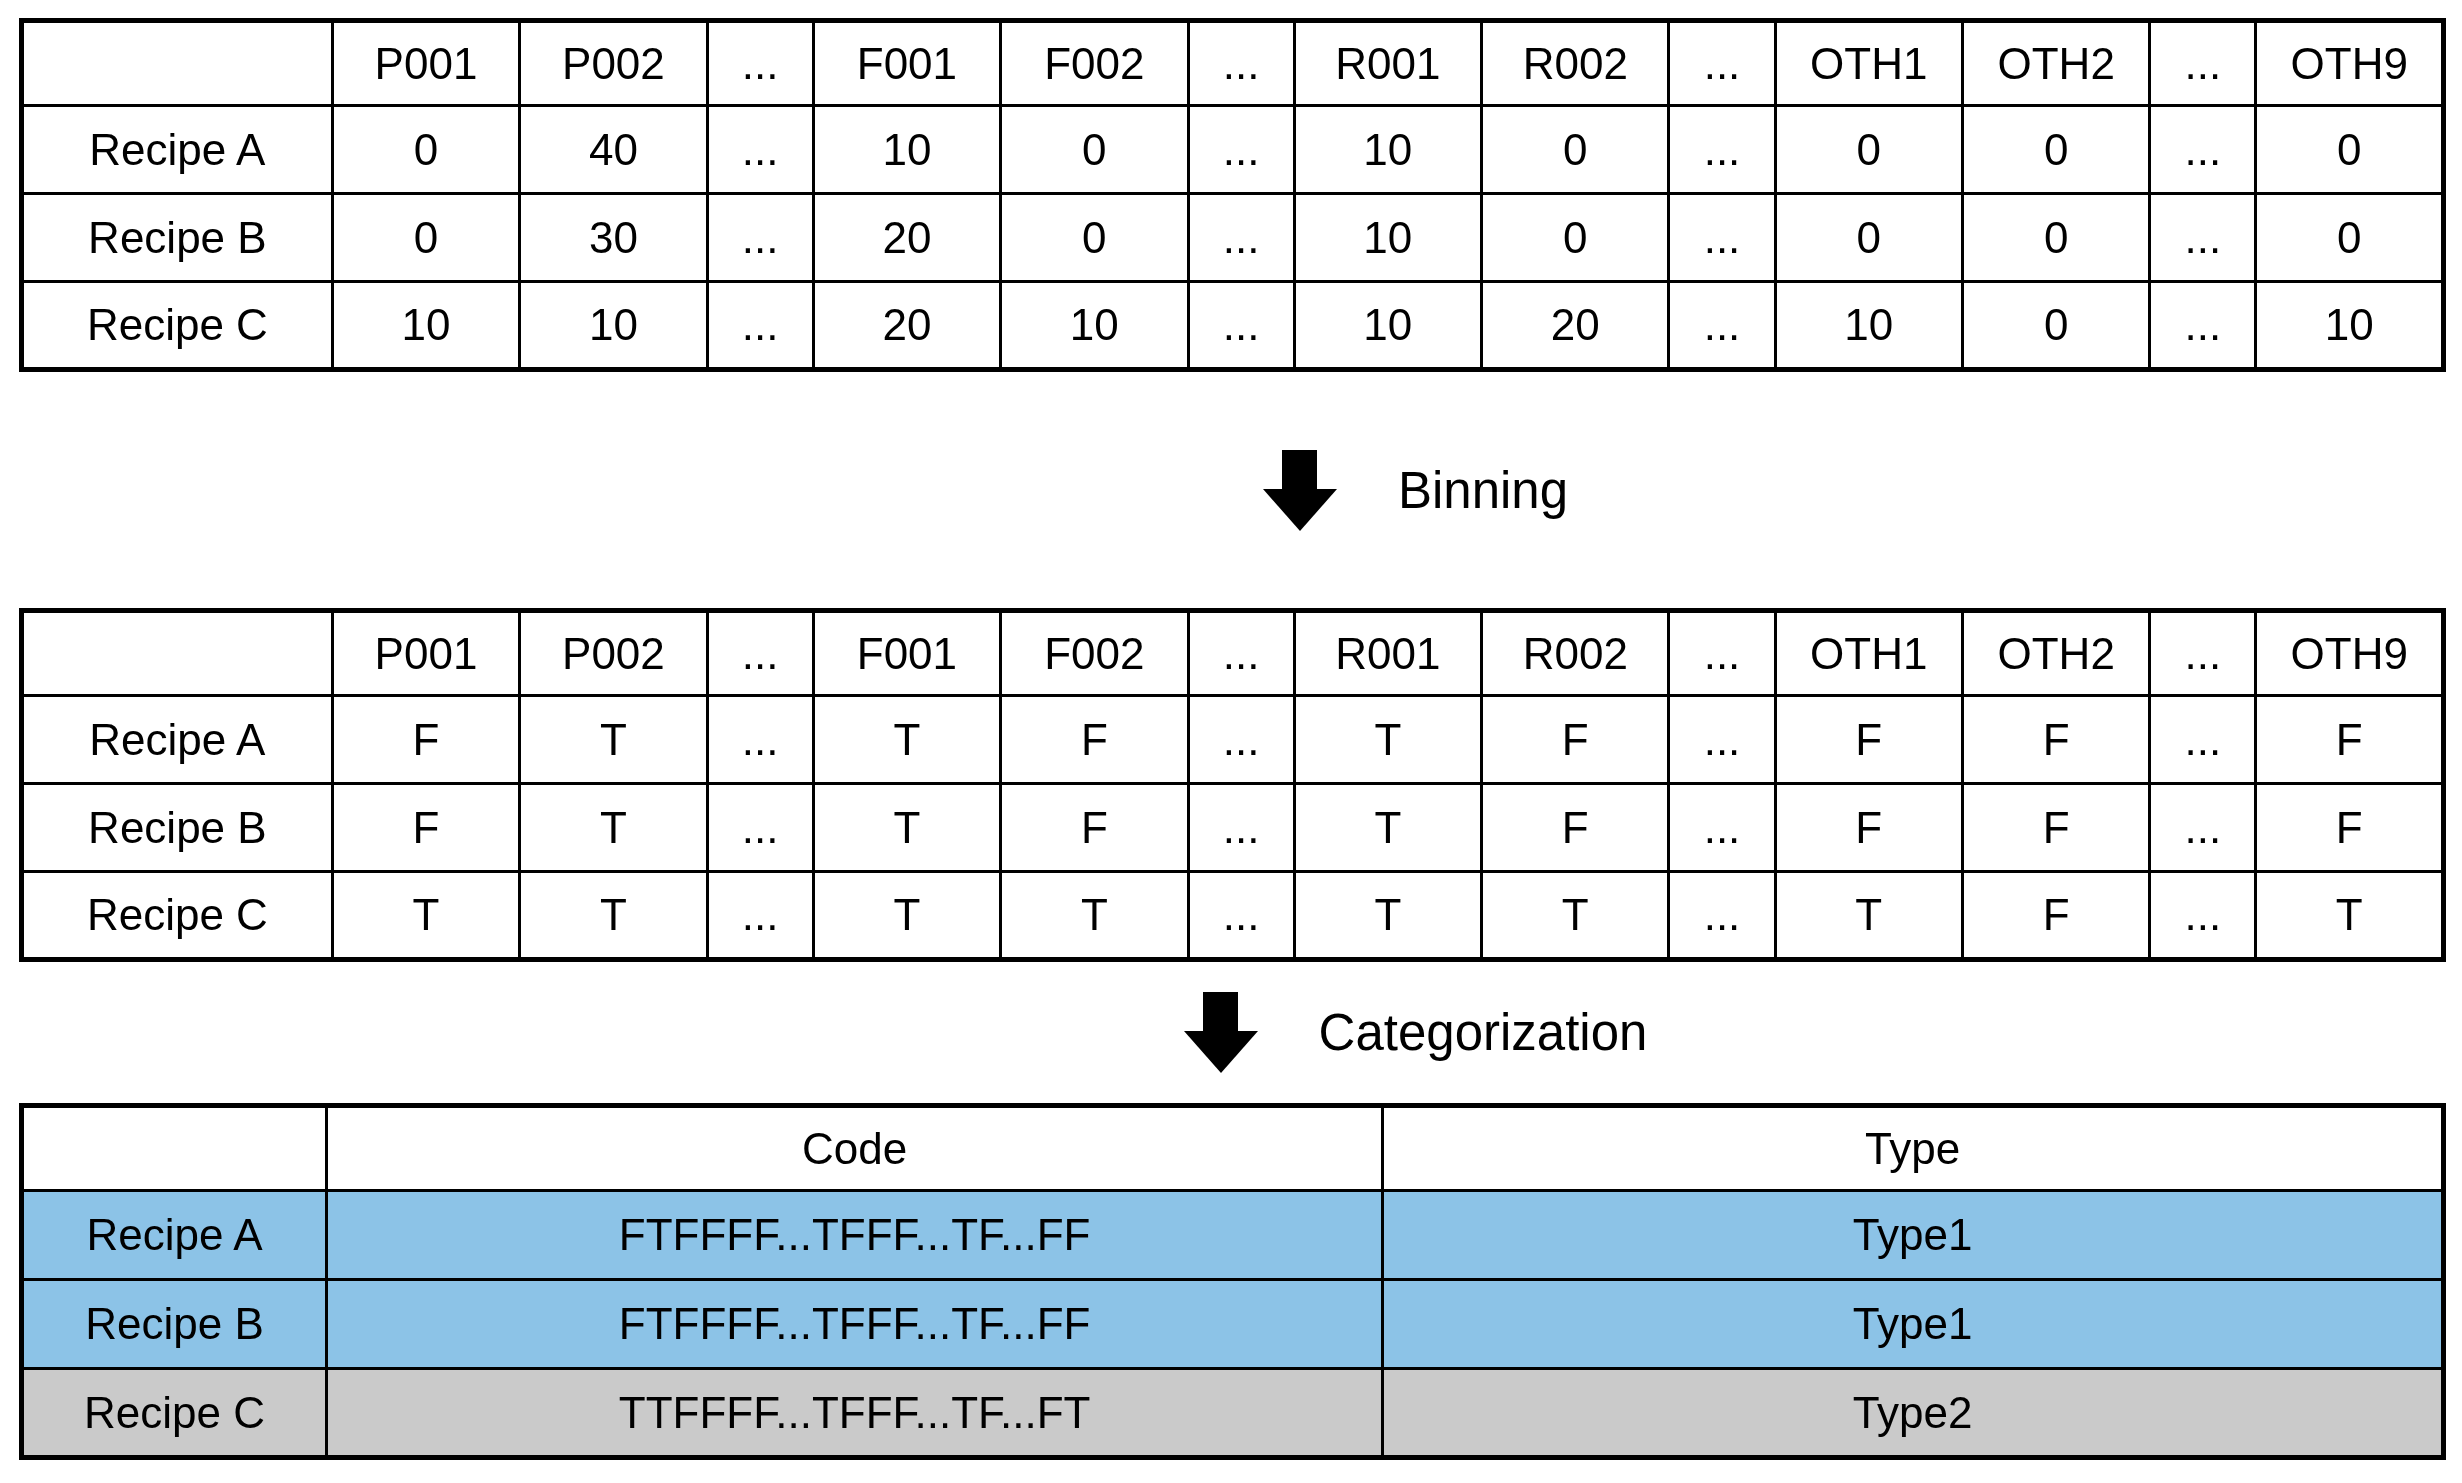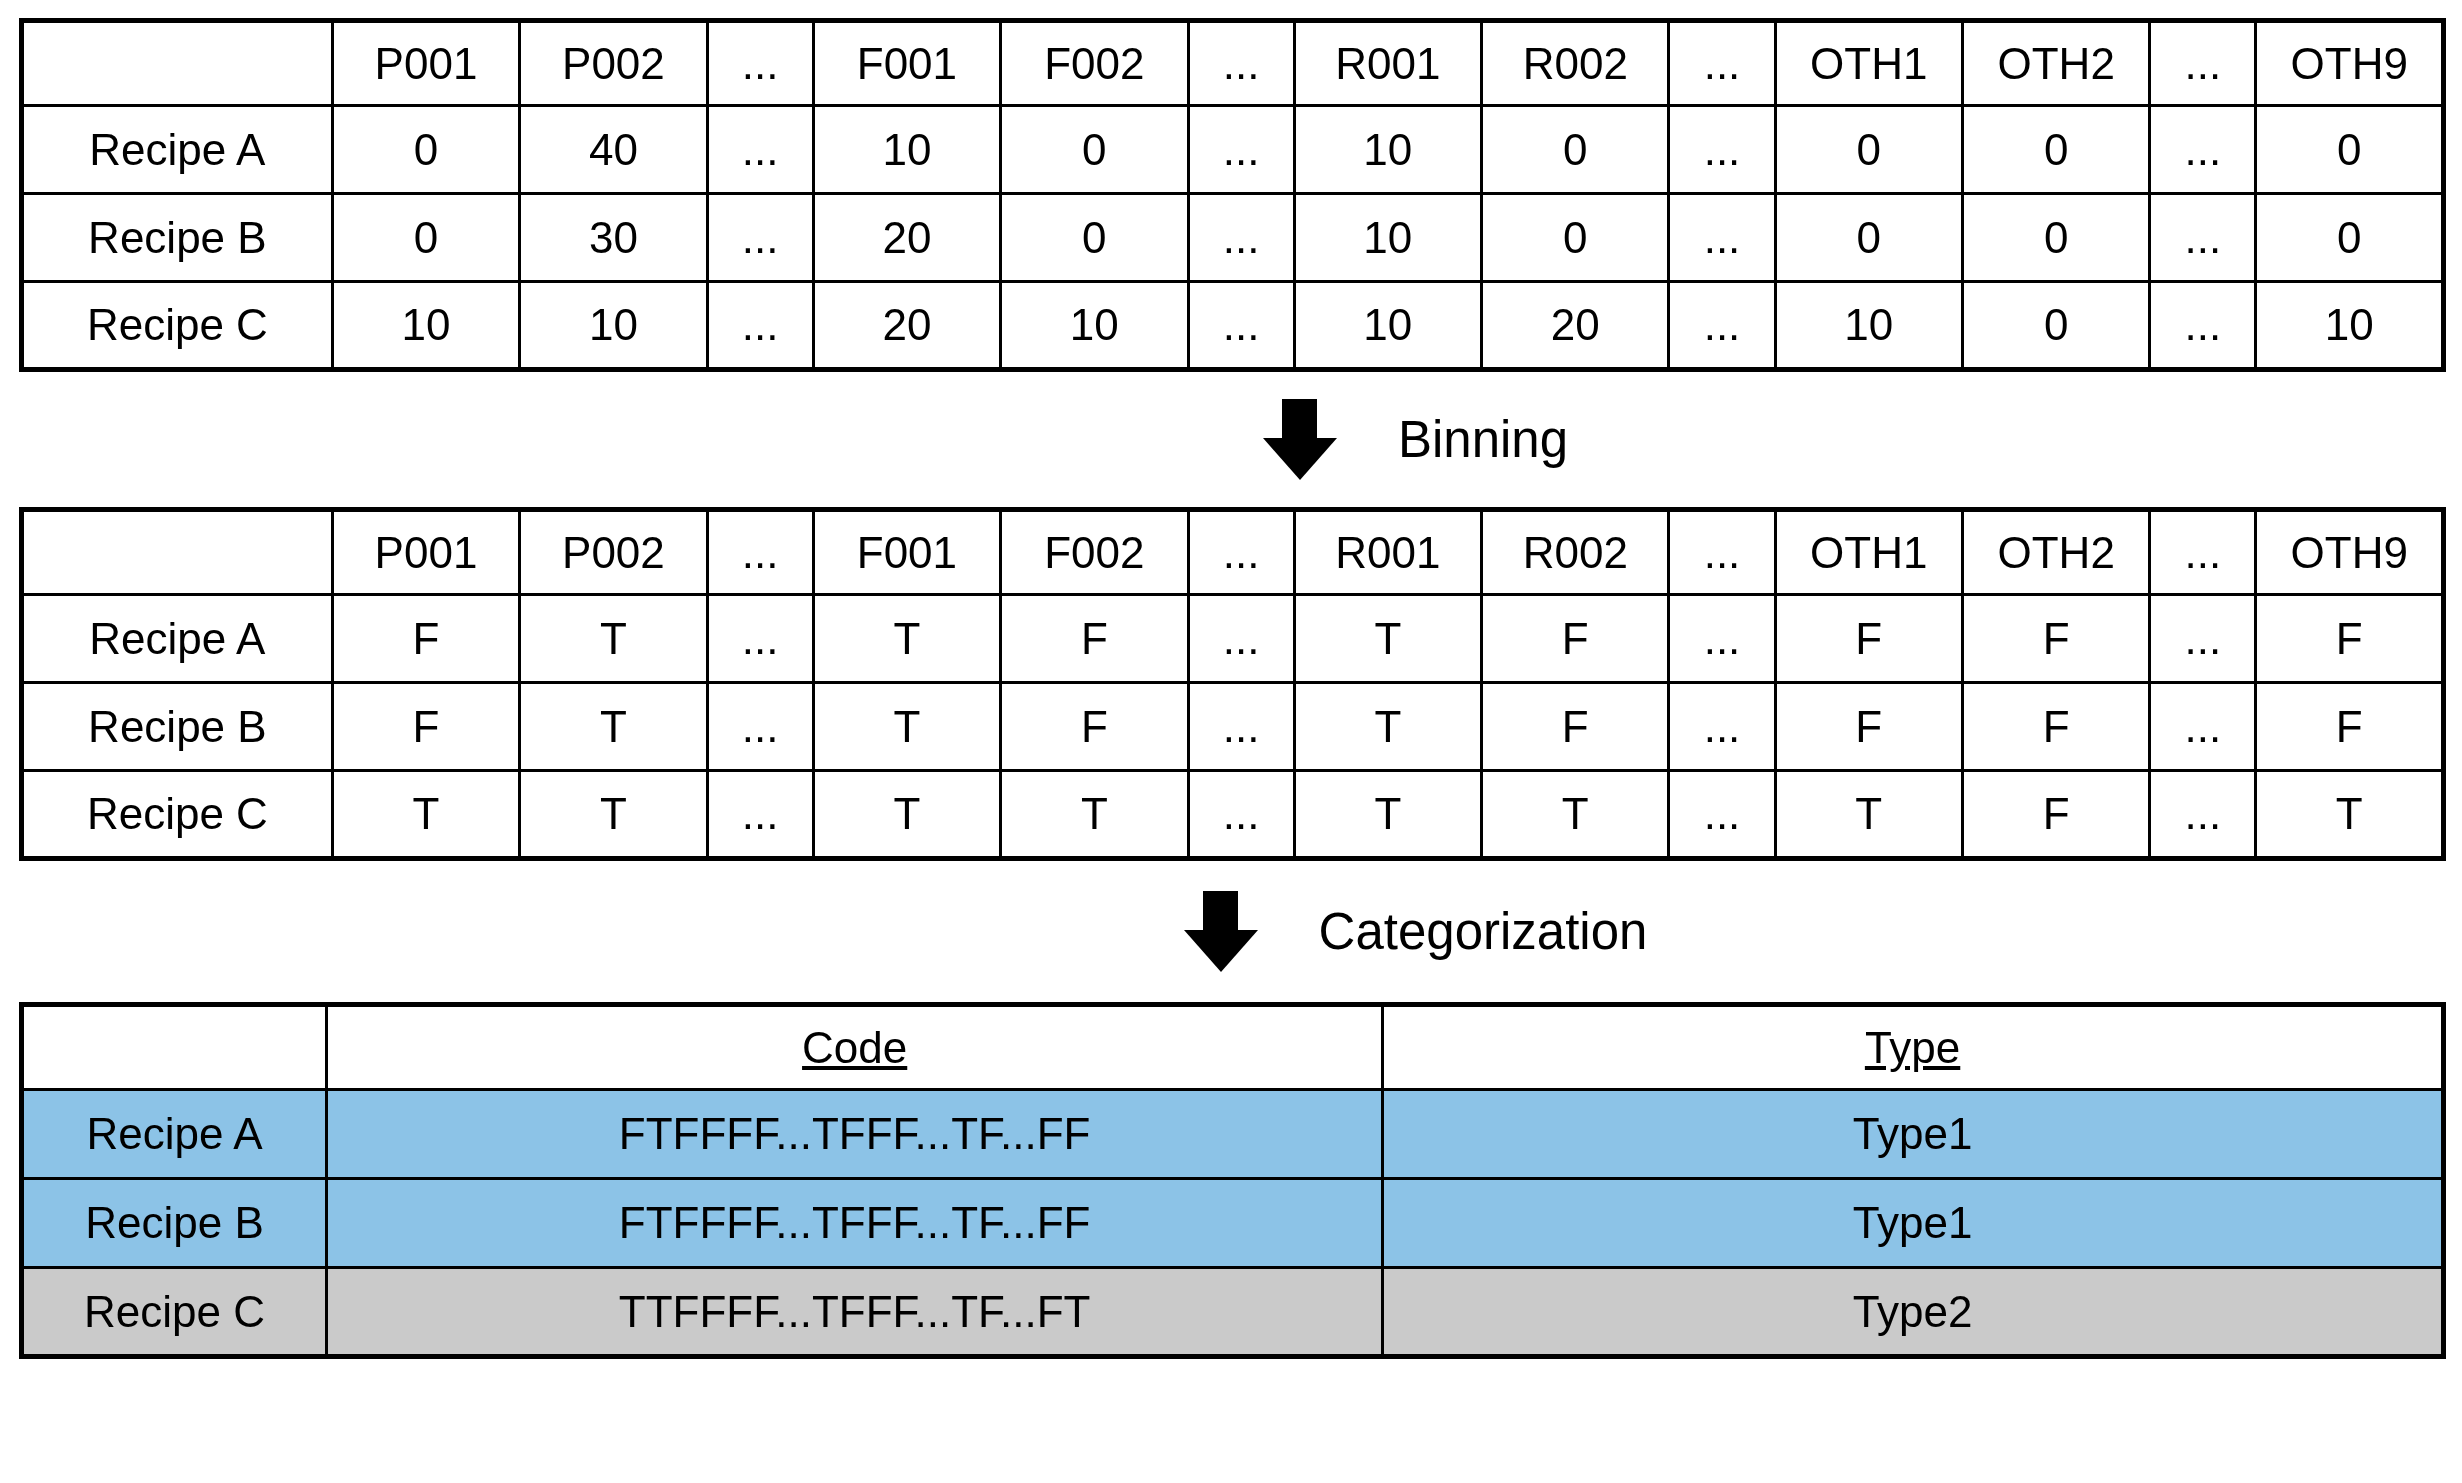--- a/index.html
+++ b/index.html
@@ -31,28 +31,28 @@
     border: 3.2px solid #000;
     text-align: center;
     vertical-align: middle;
     font-weight: normal;
     padding: 0;
     overflow: hidden;
     white-space: nowrap;
   }
   table.grid thead tr { height: 85px; }
   table.grid tbody tr { height: 88px; }
-  table.cat thead tr  { height: 85px; text-decoration: underline; }
+  table.cat thead tr  { height: 85px; }
   table.cat tbody tr  { height: 89px; }
 
   .hl-blue td { background: var(--hl-blue, #8CC3E7); }
   .hl-gray td { background: var(--hl-gray, #CACACA); }
 
   .step {
-    height: 135px;
+    height: 236px;
     display: flex;
     align-items: center;
     justify-content: center;
   }
   .step.second { height: 141px; }
   .step-inner {
     position: relative;
     left: 183px;
     display: flex;
     align-items: center;

